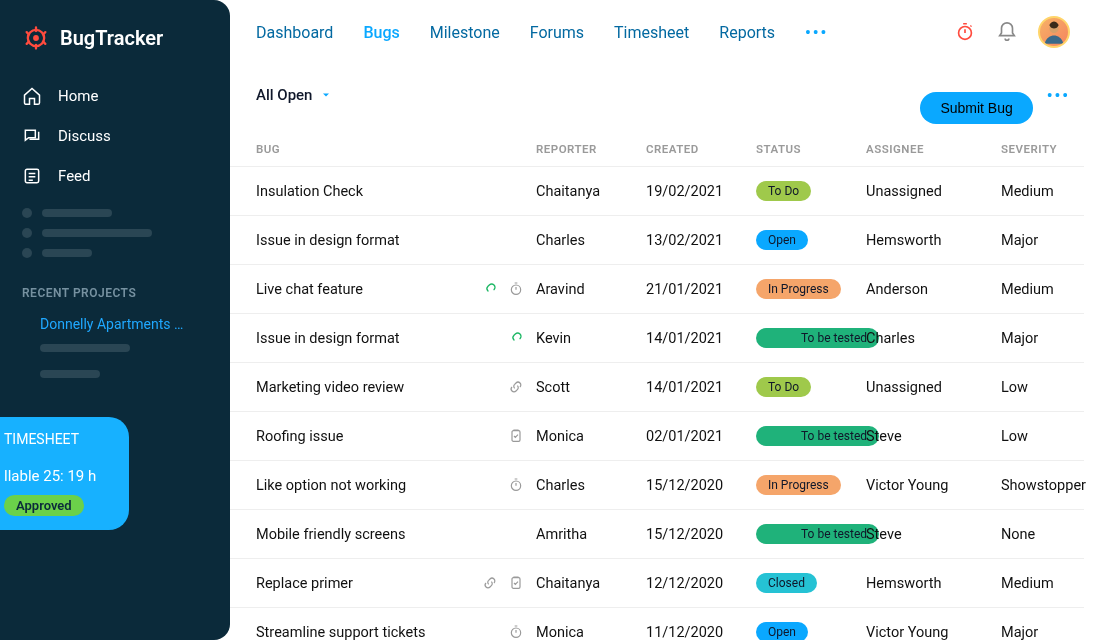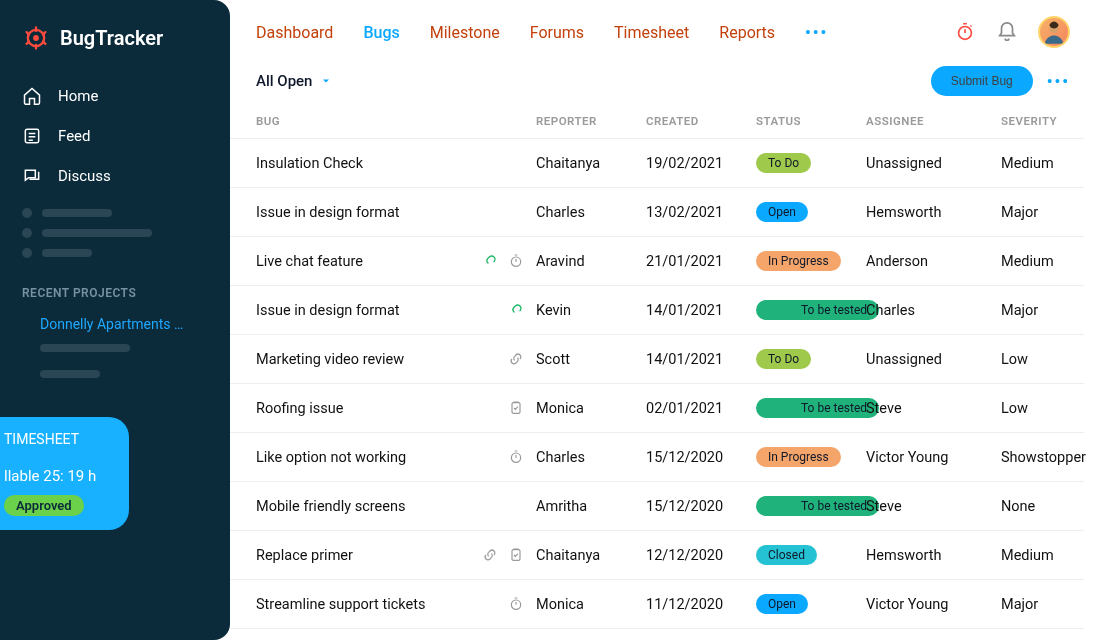--- a/index.html
+++ b/index.html
@@ -18,31 +18,31 @@
 .recent-list { list-style: none; padding: 0 22px; }
 .recent-list li { font-size: 14px; padding: 6px 18px; white-space: nowrap; overflow: hidden; text-overflow: ellipsis; }
 .recent-active { color: #1fa8ff; }
 .ts-card { position: absolute; left: -6px; bottom: 110px; width: 135px; background: #17b1ff; border-radius: 0 20px 20px 0; padding: 14px 14px 14px 10px; color: #fff; }
 .ts-title { font-size: 14px; }
 .ts-hours { font-size: 15px; margin-top: 20px; }
 .ts-badge { display: inline-block; background: #6bd14a; color: #0b2a3a; font-size: 13px; font-weight: 600; padding: 3px 12px; border-radius: 999px; margin-top: 10px; }
 .main { flex: 1; display: flex; flex-direction: column; overflow: hidden; padding-top: 2px; }
 .topbar { display: flex; align-items: center; padding: 14px 26px 10px; gap: 4px; }
 .tabs { display: flex; gap: 30px; font-size: 16px; flex: 1; }
-.tabs span { cursor: pointer; color: #c2410c; }
+.tabs span { cursor: pointer; color: #0369a1; }
 .tabs .active { color: #0aa8ff; font-weight: 500; }
 .tabs .more { color: #0aa8ff; font-weight: 700; letter-spacing: 2px; }
 .top-icons { display: flex; align-items: center; gap: 20px; }
 .top-icons .ic { color: #888; cursor: pointer; }
 .avatar { width: 32px; height: 32px; border-radius: 999px; background: linear-gradient(135deg,#f7b267,#f4845f); border: 2px solid #ffd56a; display:flex; align-items:center; justify-content:center; overflow:hidden;}
 .avatar svg { width: 28px; height: 28px; }
 .filterbar { display: flex; align-items: center; justify-content: space-between; padding: 8px 26px 12px; }
 .filter-left { display: flex; align-items: center; gap: 8px; color: #0f172a; font-size: 15px; cursor: pointer; font-weight: 500; }
 .filter-right { display: flex; align-items: center; gap: 14px; }
-.btn-primary { background: #0aa8ff; color: #404040; border: none; border-radius: 999px; padding: 8px 20px; font-size: 12px; font-weight: 500; cursor: pointer; }
+.btn-primary { background: #0aa8ff; color: #000000; border: none; border-radius: 999px; padding: 8px 20px; font-size: 14px; font-weight: 500; cursor: pointer; margin-top: 26px; }
 .more-h { color: #0aa8ff; font-weight: 700; letter-spacing: 2px; cursor: pointer; }
 .table-wrap { flex: 1; overflow: hidden; padding: 0 12px 0 0; }
 .thead { display: grid; grid-template-columns: 280px 110px 110px 110px 135px 110px; padding: 6px 0 10px 26px; font-size: 11.5px; letter-spacing: 0.5px; color: #9a9a9a; font-weight: 600; }
 .row { display: grid; grid-template-columns: 280px 110px 110px 110px 135px 110px; align-items: center; padding: 14px 0 14px 26px; border-top: 1px solid #eee; font-size: 14.5px; }
 .bug-cell { display: flex; align-items: center; gap: 10px; padding-right: 12px; }
 .bug-title { flex: 1; white-space: nowrap; overflow: hidden; text-overflow: ellipsis; }
 .tiny-ic { color: #9a9a9a; flex-shrink: 0; }
 .tiny-ic.green { color: #1fb866; }
 .status { display: flex; }
 .pill { display: inline-flex; align-items: center; font-size: 12px; color: #0f172a; padding: 3px 12px; border-radius: 999px; white-space: nowrap; }
@@ -68,31 +68,31 @@
     </div>
     <ul class="nav">
       <li>
         <svg width="20" height="20" viewBox="0 0 24 24" fill="none" stroke="#fff" stroke-width="1.8">
             <path d="M3 11l9-8 9 8v9a2 2 0 0 1-2 2h-4v-7h-6v7H5a2 2 0 0 1-2-2z"></path>
           </svg>
         <span>Home</span>
       </li>
       <li>
         <svg width="20" height="20" viewBox="0 0 24 24" fill="none" stroke="#fff" stroke-width="1.8">
+            <path d="M4 5h12v9H8l-4 3V5z"></path>
+            <path d="M9 16h11V7"></path>
+          </svg>
+        <span>Discuss</span>
+      </li>
+      <li>
+        <svg width="20" height="20" viewBox="0 0 24 24" fill="none" stroke="#fff" stroke-width="1.8">
             <rect x="4" y="4" width="16" height="16" rx="2"></rect>
             <path d="M8 9h8M8 13h8M8 17h5"></path>
           </svg>
         <span>Feed</span>
-      </li>
-      <li>
-        <svg width="20" height="20" viewBox="0 0 24 24" fill="none" stroke="#fff" stroke-width="1.8">
-            <path d="M4 5h12v9H8l-4 3V5z"></path>
-            <path d="M9 16h11V7"></path>
-          </svg>
-        <span>Discuss</span>
       </li>
     </ul>
     <div class="skel-block">
       <div class="skel-row">
           <div class="skel-circle"></div>
           <div class="skel-line" style="width:70px"></div>
         </div>
       <div class="skel-row">
           <div class="skel-circle"></div>
           <div class="skel-line" style="width:110px"></div>

